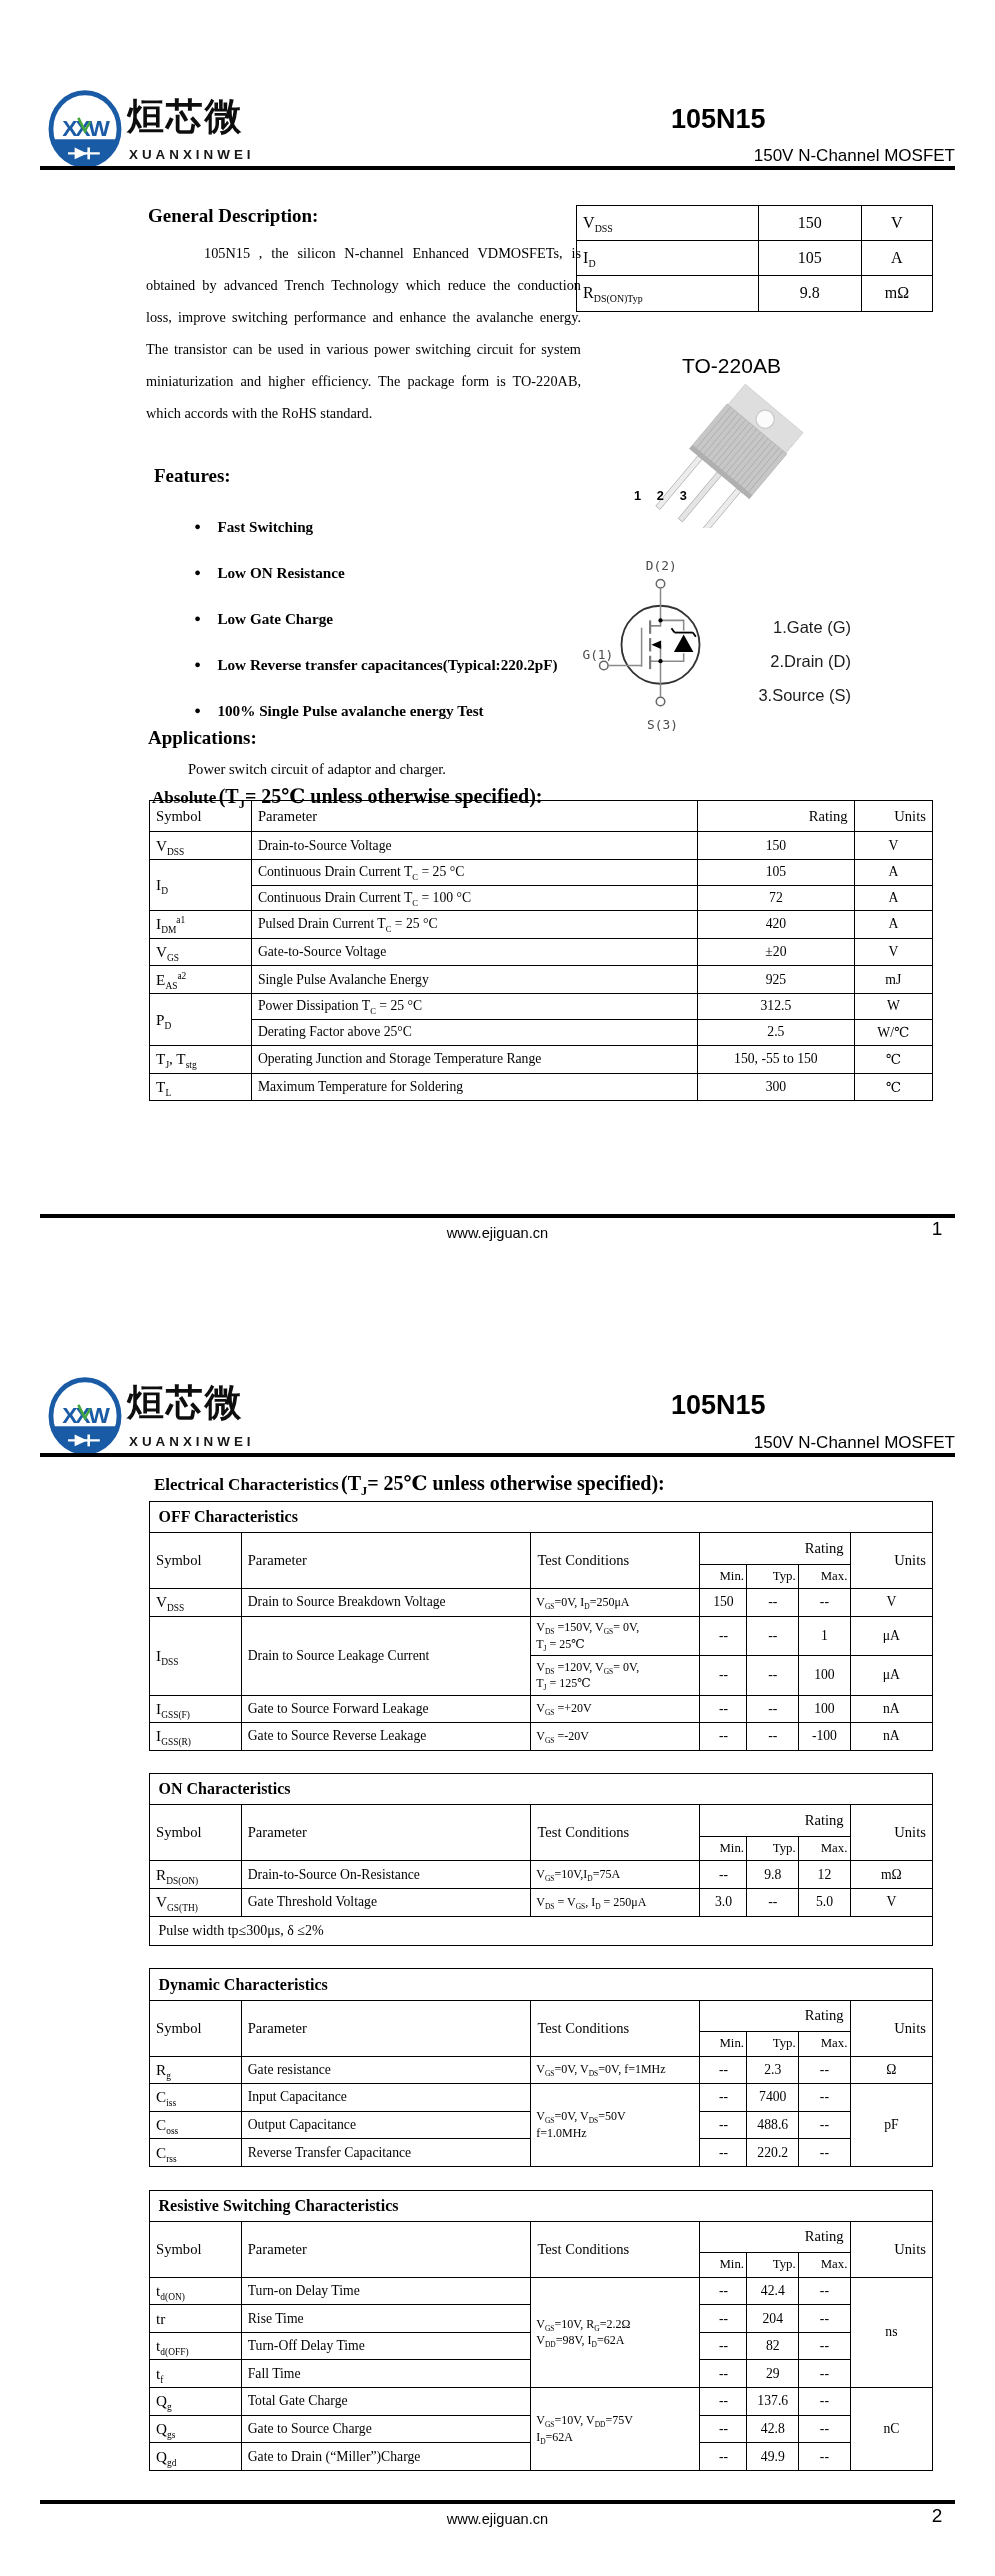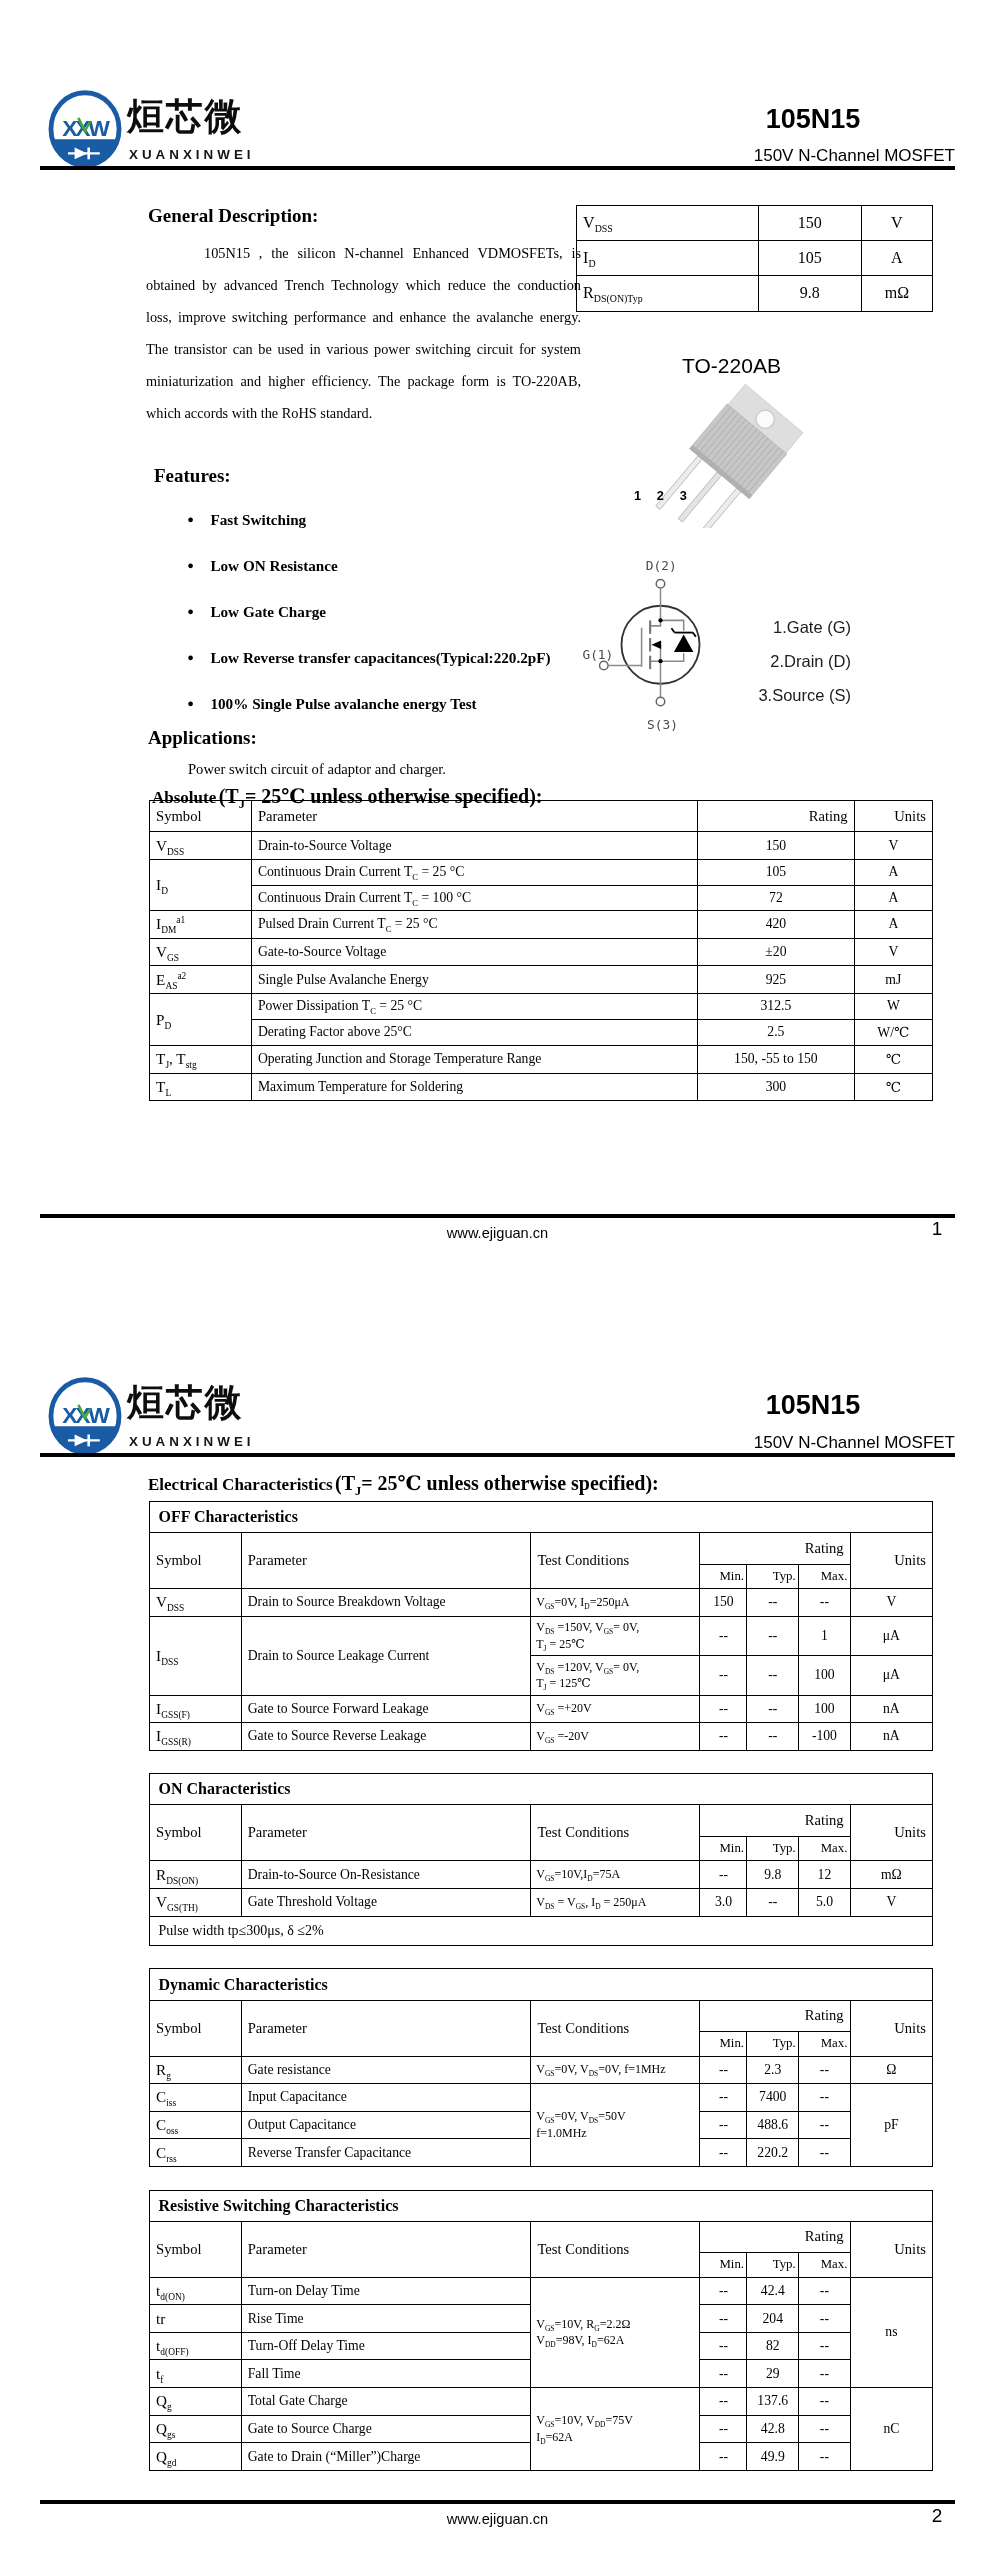--- a/index.html
+++ b/index.html
@@ -6,29 +6,29 @@
   .sheet{position:relative;width:995px;height:2576px;background:#fff;
          font-family:"Liberation Serif","DejaVu Serif","DejaVu Sans",serif;color:#000;overflow:hidden;}
   .abs{position:absolute;}
   .rule{position:absolute;left:40px;width:915px;height:4.3px;background:#000;}
 
   
   .logo-cn{font-family:"DejaVu Sans","Liberation Sans",sans-serif;font-weight:bold;font-size:37px;
            letter-spacing:1.8px;line-height:1;color:#0d0d0d;}
   .logo-en{font-family:"Liberation Sans","DejaVu Sans",sans-serif;font-size:13.4px;letter-spacing:4px;
            color:#161616;font-weight:600;}
-  .part{font-family:"Liberation Sans","DejaVu Sans",sans-serif;font-weight:bold;font-size:27px;text-align:center;}
+  .part{font-family:"Liberation Sans","DejaVu Sans",sans-serif;font-weight:bold;font-size:27px;text-align:left;}
   .subtitle{font-family:"Liberation Sans","DejaVu Sans",sans-serif;font-size:17px;text-align:right;}
 
   
   .h1{font-size:19px;font-weight:bold;}
   .h1-rest{font-size:20px;font-weight:bold;}
   .desc{width:435px;font-size:14.3px;line-height:32px;text-align:justify;text-indent:58px;}
   .bodytext{font-size:14.6px;}
-  .feat{margin:0;padding:0;}
+  .feat{margin:7px;padding:0;}
   .feat li{list-style:none;font-weight:bold;font-size:15.2px;margin:0 0 28px 0;position:relative;padding-left:24.4px;}
   .feat li::before{content:"●";position:absolute;left:1.2px;top:1.8px;font-size:11px;}
 
   
   table{border-collapse:collapse;border:1.8px solid #000;width:100%;table-layout:fixed;
         font-family:"Liberation Serif","DejaVu Serif","DejaVu Sans",serif;}
   td,th{border:1.2px solid #000;padding:4.3px 6.1px;text-align:center;font-weight:normal;
         font-size:13.7px;vertical-align:middle;}
   th{font-size:14.6px;padding:6.7px 6.1px;text-align:right;}
   .al{text-align:left;}
@@ -299,21 +299,21 @@
         <line x1="55" y1="77" x2="55" y2="93" stroke="#ffffff" stroke-width="3.5"></line>
       </g>
     </svg>
   </div>
   <div class="abs logo-cn" style="left:127px;top:1384px;">烜芯微</div>
   <div class="abs logo-en" style="left:129px;top:1434px;">XUANXINWEI</div>
   <div class="abs part" style="left:671px;top:1390px;width:284px;">105N15</div>
   <div class="abs subtitle" style="left:671px;top:1433px;width:284px;">150V N-Channel MOSFET</div>
   <div class="rule" style="top:1453px;"></div>
 
-  <div class="abs" style="left:148px;top:1471px;">
+  <div class="abs" style="left:154px;top:1471px;">
     <span class="h1" style="font-size:17px;">Electrical Characteristics</span>
     <span class="h1-rest">(T<sub>J</sub>= 25℃  unless otherwise specified):</span>
   </div>
 
   <div class="abs p2tables" style="left:149px;top:1501px;width:784px;">
     <table>
         <colgroup>
           <col style="width: 11.7%;">
           <col style="width: 37%;">
           <col style="width: 21.6%;">

